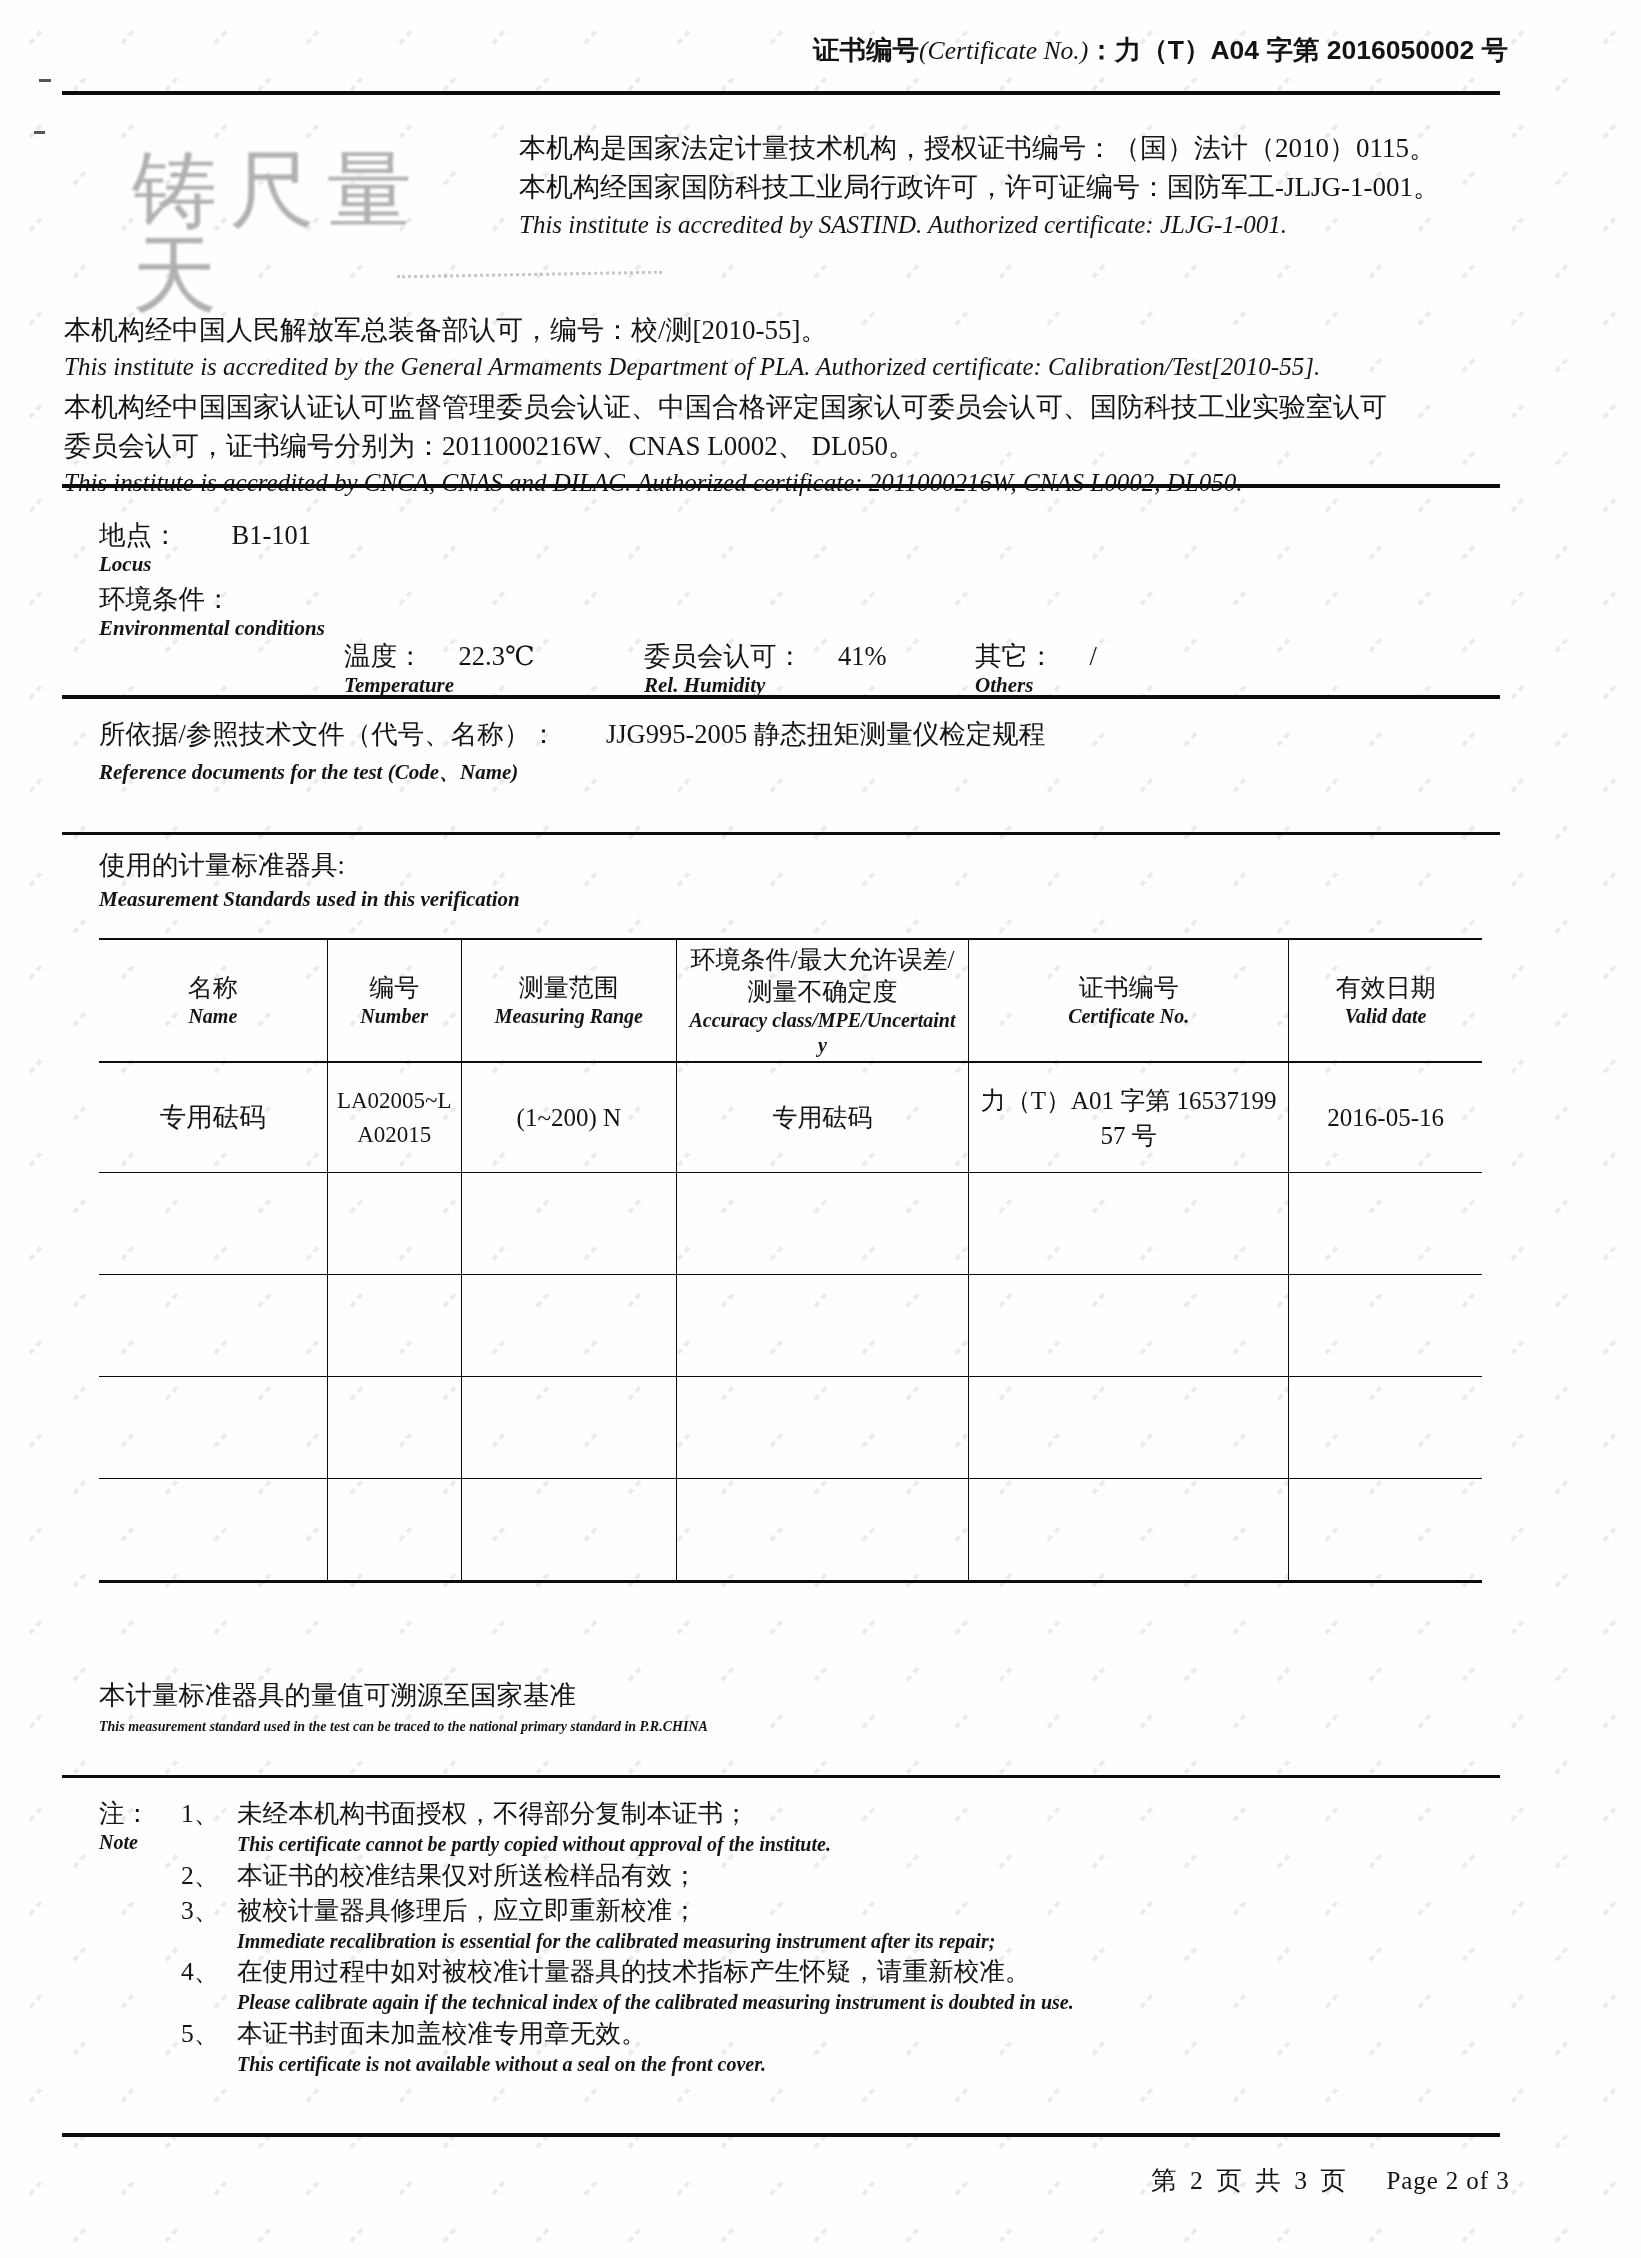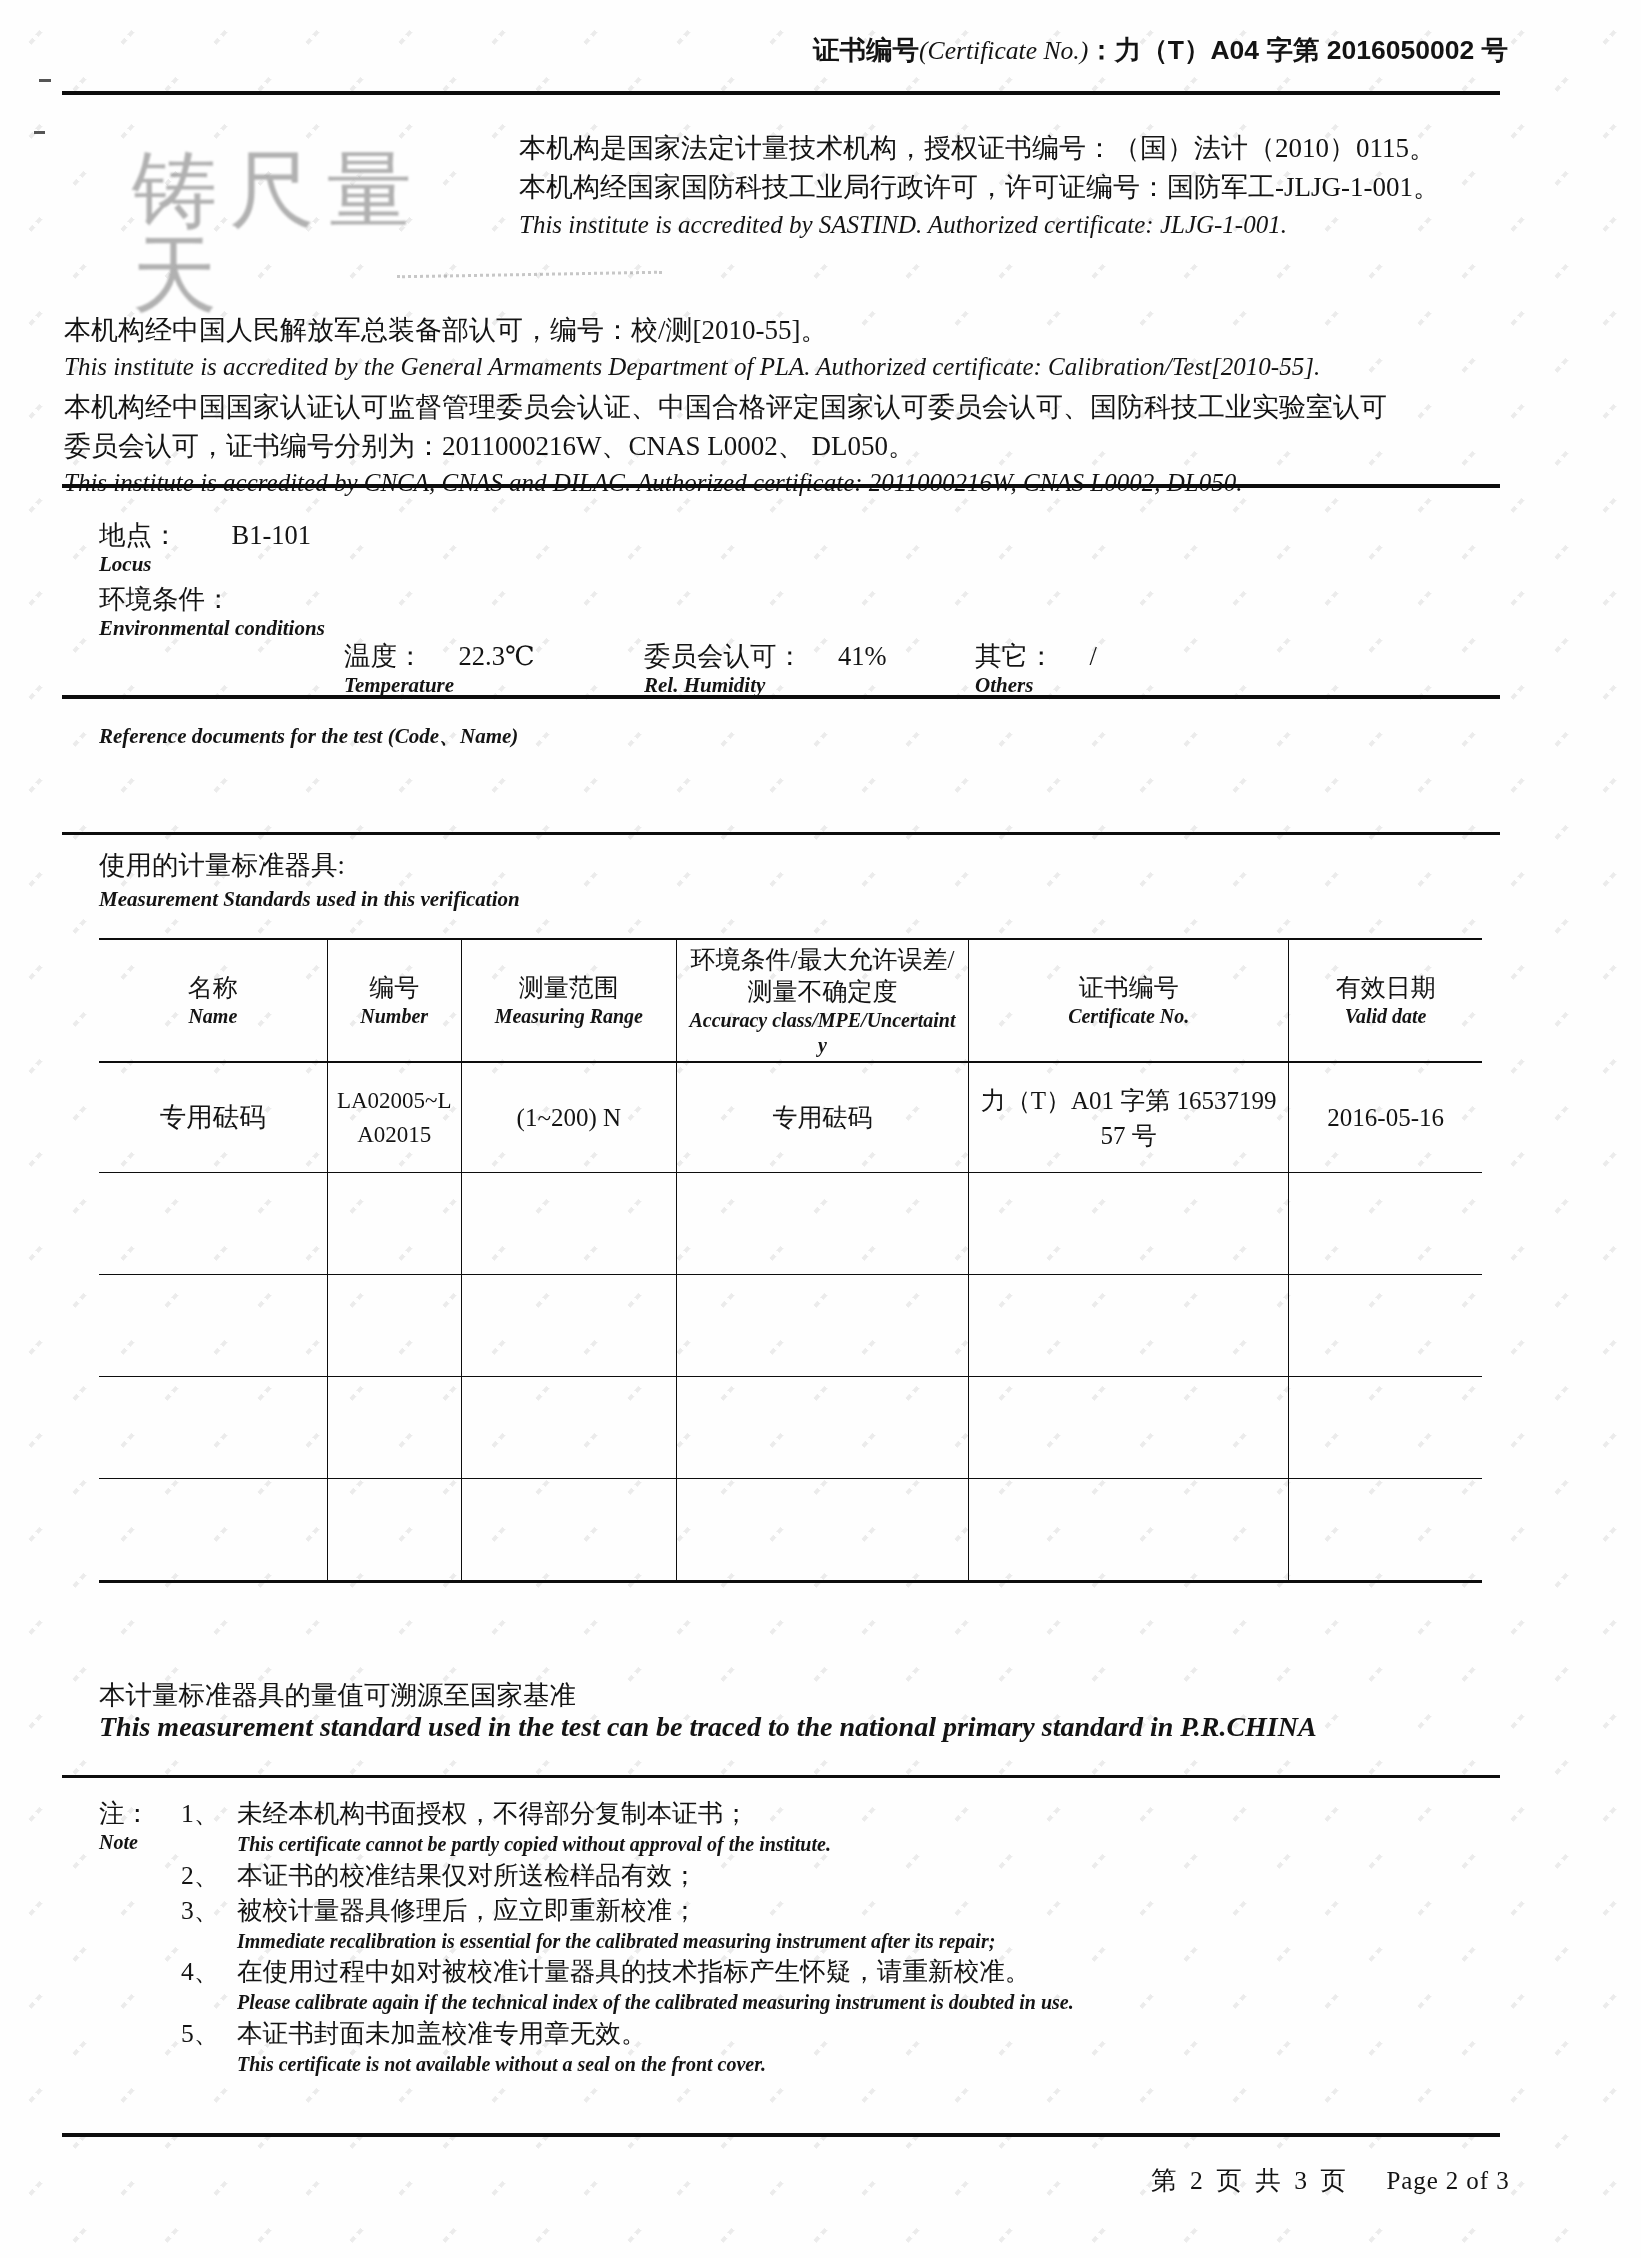--- a/index.html
+++ b/index.html
@@ -80,21 +80,21 @@
   #std-table .th-cn{font-size:25px;line-height:32px;}
   #std-table .th-en{font-size:20px;line-height:25px;font-style:italic;font-weight:bold;}
   #std-table td{font-size:25px;line-height:35px;height:102px;}
   #std-table td.c0{font-size:26.5px;}
   #std-table td.c1{font-size:23px;line-height:34px;}
   #std-table tr.empty td{height:94px;}
   #std-table tr:last-child td{border-bottom:none;}
   
   #trace{top:1678px;left:99px;width:1394px;}
   #trace .t-cn{font-size:26.5px;line-height:35px;}
-  #trace .t-en{font-size:28px;line-height:28px;}
+  #trace .t-en{font-size:14px;line-height:28px;}
   
   #notes{top:1796px;left:64px;width:1451px;}
   #note-label{position:absolute;left:35px;top:0;font-size:25.6px;}
   #note-label-en{position:absolute;left:35px;top:35px;font-size:20px;}
   .note-item{position:relative;padding-left:173px;}
   .note-no{position:absolute;left:117px;top:0;font-size:25.6px;}
   .note-cn{font-size:25.6px;line-height:35px;}
   .note-en{font-size:20px;line-height:26.5px;}
   
   #footer{top:2163px;left:1151px;white-space:nowrap;}
@@ -995,20 +995,23 @@
     <div><span class="lbl-cn cn">委员会认可：</span><span class="lbl-cn v">41%</span></div>
     <div class="lbl-en en-b">Rel. Humidity</div>
   </div>
   <div class="content env-group" style="left:975px;top:640px;">
     <div><span class="lbl-cn cn">其它：</span><span class="lbl-cn v">/</span></div>
     <div class="lbl-en en-b">Others</div>
   </div>
   <div class="rule" style="top:695px;height:3.5px;"></div>
 
   <div class="content" id="reference">
+    <div>
+      <span class="lbl-cn cn">所依据/参照技术文件（代号、名称）：</span><span class="ref-val cn">JJG995-2005 静态扭矩测量仪检定规程</span>
+    </div>
     <div class="lbl-en en-b" style="margin-top:7px;">Reference documents for the test (Code、Name)</div>
   </div>
   <div class="rule" style="top:832px;height:2.6px;"></div>
 
   <div class="content" id="standards-title">
     <div class="lbl-cn cn">使用的计量标准器具:</div>
     <div class="lbl-en en-b" style="margin-top:5.3px;">Measurement Standards used in this verification</div>
   </div>
 
   <table id="std-table">

